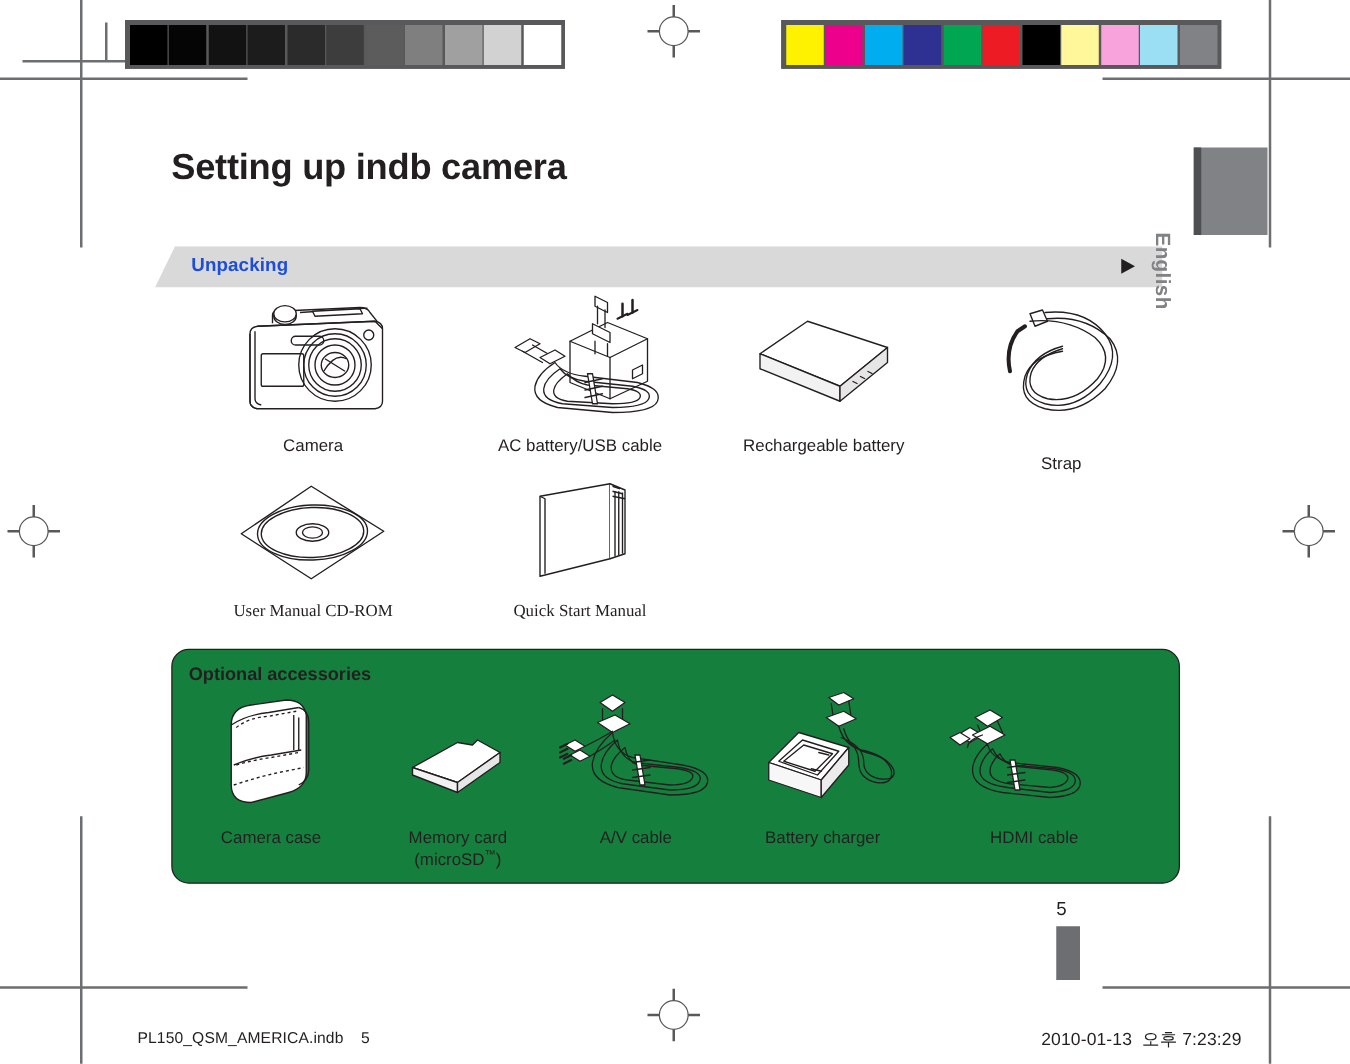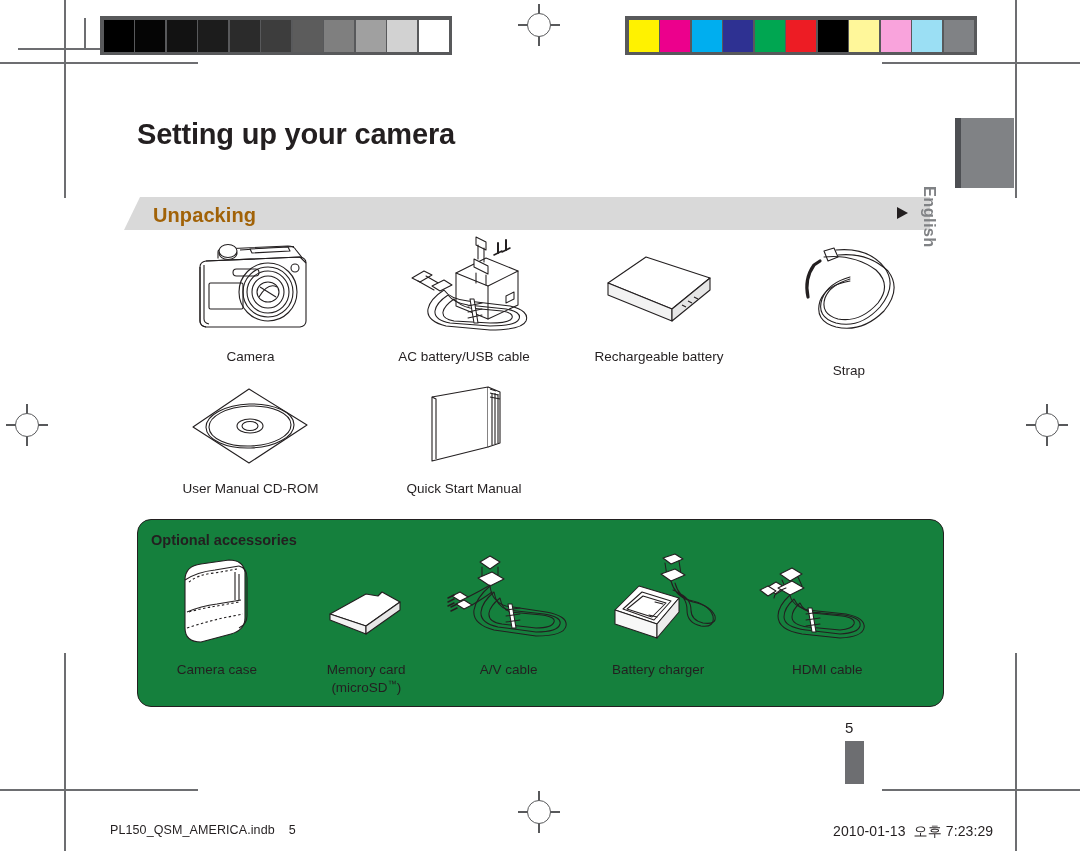--- a/index.html
+++ b/index.html
@@ -67,23 +67,23 @@
     position: absolute;
     left: 124px; top: 197px;
     width: 806px; height: 33px;
   }
   .section-banner .bg {
     position: absolute; inset: 0;
   }
   .section-banner .label {
     position: absolute;
     left: 29px; top: 7px;
-    font-size: 20px;
+    font-size: 15px;
     font-weight: bold;
-    color: #a16207;
+    color: #1d4ed8;
     letter-spacing: 0.1px;
   }
 
   
   .lang-tab {
     position: absolute;
     left: 955px; top: 118px;
     width: 59px; height: 70px;
     background: #808285;
     border-left: 6px solid #4d4f53;
@@ -240,21 +240,21 @@
     <div class="sw" style="background: rgb(46, 49, 146);"></div>
     <div class="sw" style="background: rgb(0, 166, 81);"></div>
     <div class="sw" style="background: rgb(237, 28, 36);"></div>
     <div class="sw" style="background: rgb(0, 0, 0);"></div>
     <div class="sw" style="background: rgb(255, 247, 154);"></div>
     <div class="sw" style="background: rgb(249, 163, 220);"></div>
     <div class="sw" style="background: rgb(155, 223, 244);"></div>
     <div class="sw" style="background: rgb(128, 130, 133);"></div>
   </div>
 
-<div class="page-title">Setting up your camera</div>
+<div class="page-title">Setting up indb camera</div>
 
 <div class="section-banner">
   <svg class="bg" width="806" height="33" viewBox="0 0 806 33" preserveAspectRatio="none">
     <polygon points="16,0 806,0 806,33 0,33" fill="#d9d9d9"></polygon>
   </svg>
   <div class="label">Unpacking</div>
   <svg style="position:absolute; left:770px; top:8px;" width="16" height="16" viewBox="0 0 16 16">
     <polygon points="3,2 14,8 3,14" fill="#231f20"></polygon>
   </svg>
 </div>
@@ -350,21 +350,21 @@
           <path d="M42 13 Q74 10 90 30 Q104 48 86 70 Q66 92 42 86 Q22 80 28 62 Q34 46 56 40"></path>
           <path d="M44 18 Q74 15 94 34 Q108 52 90 74 Q68 96 42 90 Q20 84 26 64 Q32 48 56 44"></path>
           <path d="M30 20 Q60 17 82 33 Q98 48 84 66 Q66 86 44 82 Q26 77 31 61 Q36 48 56 42"></path>
         </g>
       </svg>
     </div>
     <div class="cap" style="margin-top:12px;">Strap</div>
   </div>
 </div>
 
-<div class="items-row" style="left:137px; top:383px;">
+<div class="items-row" style="left:137px; top:383px;font-family:Liberation Serif, serif;">
 
   <div class="item" style="width:227px;">
     <div class="art" style="height:88px;">
       <svg width="124" height="88" viewBox="0 0 124 88">
         <g fill="none" stroke="#231f20" stroke-width="1.1" stroke-linejoin="round">
           <path d="M60 6 L118 42 L60 80 L4 44 Z" fill="#fff"></path>
           <ellipse cx="61" cy="43" rx="44" ry="22" transform="rotate(-2 61 43)"></ellipse>
           <ellipse cx="61" cy="43" rx="41" ry="20" transform="rotate(-2 61 43)"></ellipse>
           <ellipse cx="61" cy="43" rx="13" ry="7"></ellipse>
           <ellipse cx="61" cy="43" rx="8" ry="4.5"></ellipse>

